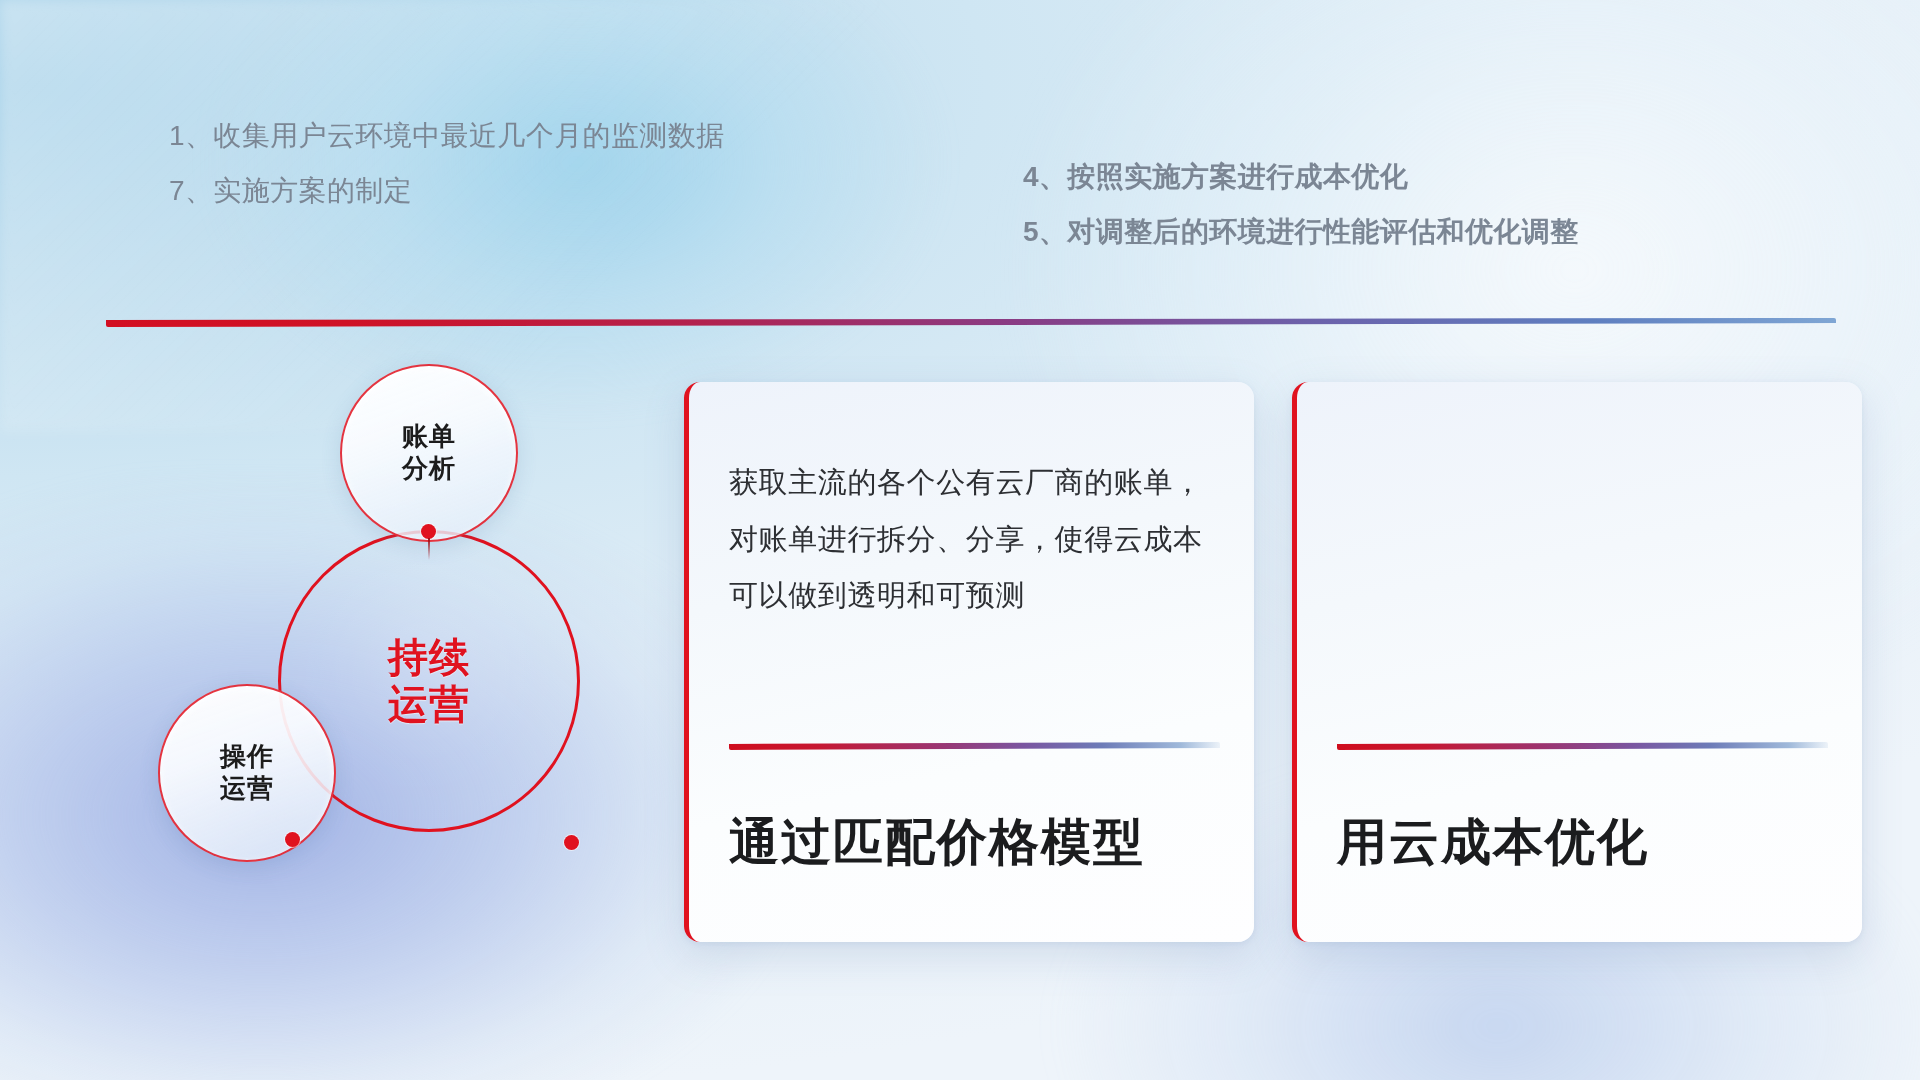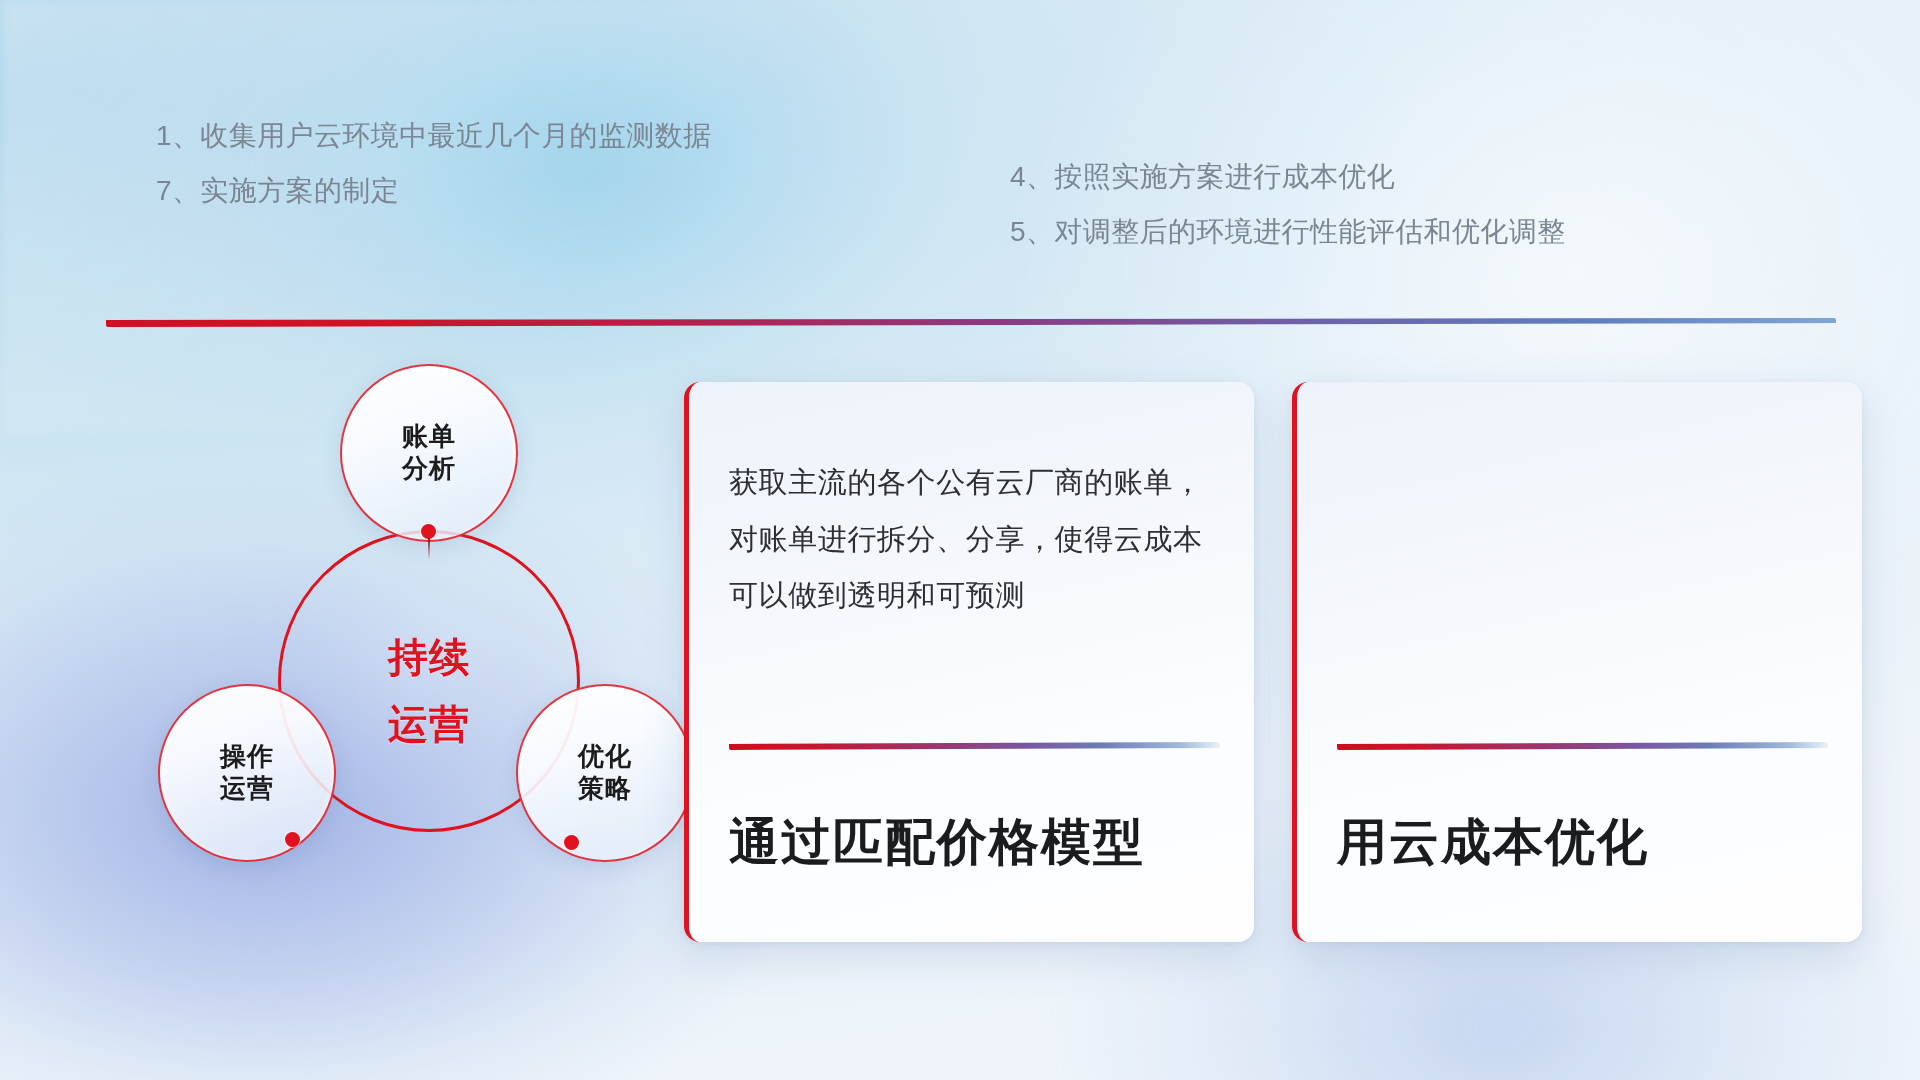--- a/index.html
+++ b/index.html
@@ -37,24 +37,24 @@
     background:radial-gradient(50% 50% at 50% 50%, rgba(166,190,232,.55) 0%, rgba(190,210,240,.26) 50%, rgba(210,228,245,0) 82%);
     filter:blur(18px);
   }
   #bg-sheen{
     position:absolute;left:0;top:0;width:55%;height:40%;
     background:linear-gradient(135deg, rgba(255,255,255,.30) 0%, rgba(255,255,255,0) 60%);
     filter:blur(6px);
   }
 
   
-  .bullets{position:absolute;color:#7b8694;font-size:28px;line-height:1;letter-spacing:.4px;}
+  .bullets{position:absolute;color:#7b8694;font-size:28px;line-height:1;letter-spacing:.4px;margin-left:13px;}
   .bullets .row{margin-bottom:27px;white-space:nowrap;}
   #bullets-left{left:156px;top:122px;}
-  #bullets-right{left:1010px;top:163px;}
+  #bullets-right{left:1010px;top:163px;font-weight:bold;}
 
   
   #top-rule{
     position:absolute;left:106px;top:318px;width:1730px;height:9px;
     background:linear-gradient(90deg,#d20f22 0%,#cf1226 14%,#b3214d 34%,#8a3b83 52%,#6b62ab 70%,#5f7fc0 86%,#7fa6d4 100%);
     clip-path:polygon(0 2px, 100% 0, 100% 5px, 0 100%);
     border-radius:2px;
   }
 
   
@@ -63,21 +63,21 @@
     position:absolute;left:182px;top:178px;width:302px;height:302px;
     border-radius:50%;border:3px solid #e0121f;box-sizing:border-box;
     background:radial-gradient(60% 60% at 50% 42%, rgba(255,255,255,.16) 0%, rgba(255,255,255,.04) 60%, rgba(255,255,255,0) 100%);
   }
   #venn-center-label{
     position:absolute;left:182px;top:178px;width:302px;height:302px;
     display:flex;flex-direction:column;align-items:center;justify-content:center;
     color:#e0121f;font-size:40px;font-weight:bold;line-height:1.18;letter-spacing:1px;
     text-shadow:0 1px 1px rgba(255,255,255,.55);
   }
-  #venn-center-label span{display:block;text-align:center;margin-top:20px;}
+  #venn-center-label span{display:block;text-align:center;}
 
   .node{
     position:absolute;width:178px;height:178px;border-radius:50%;
     border:2px solid rgba(224,18,31,.85);box-sizing:border-box;
     background:
       linear-gradient(160deg, rgba(255,255,255,.97) 0%, rgba(250,252,255,.92) 38%, rgba(225,236,249,.78) 100%);
     box-shadow:0 5px 20px rgba(70,110,160,.16), inset 0 2px 6px rgba(255,255,255,.9);
     display:flex;flex-direction:column;align-items:center;justify-content:center;
     color:#1c1c1c;font-size:26px;font-weight:bold;line-height:1.22;letter-spacing:1px;
   }
@@ -156,24 +156,20 @@
   <div class="node" id="node-0">
     <span>账单</span>
     <span>分析</span>
   </div>
 
   <div class="node" id="node-1">
     <span>操作</span>
     <span>运营</span>
   </div>
 
-  <div class="node" id="node-2">
-    <span>优化</span>
-    <span>策略</span>
-  </div>
 
   <div class="dot" id="dot-0"></div>
   <div class="tick" id="tick-0"></div>
   <div class="dot" id="dot-1"></div>
   <div class="dot" id="dot-2"></div>
 </div>
 
 <div class="card" id="card-0">
   <div class="card-body">获取主流的各个公有云厂商的账单，对账单进行拆分、分享，使得云成本可以做到透明和可预测</div>
   <div class="card-rule"></div>

